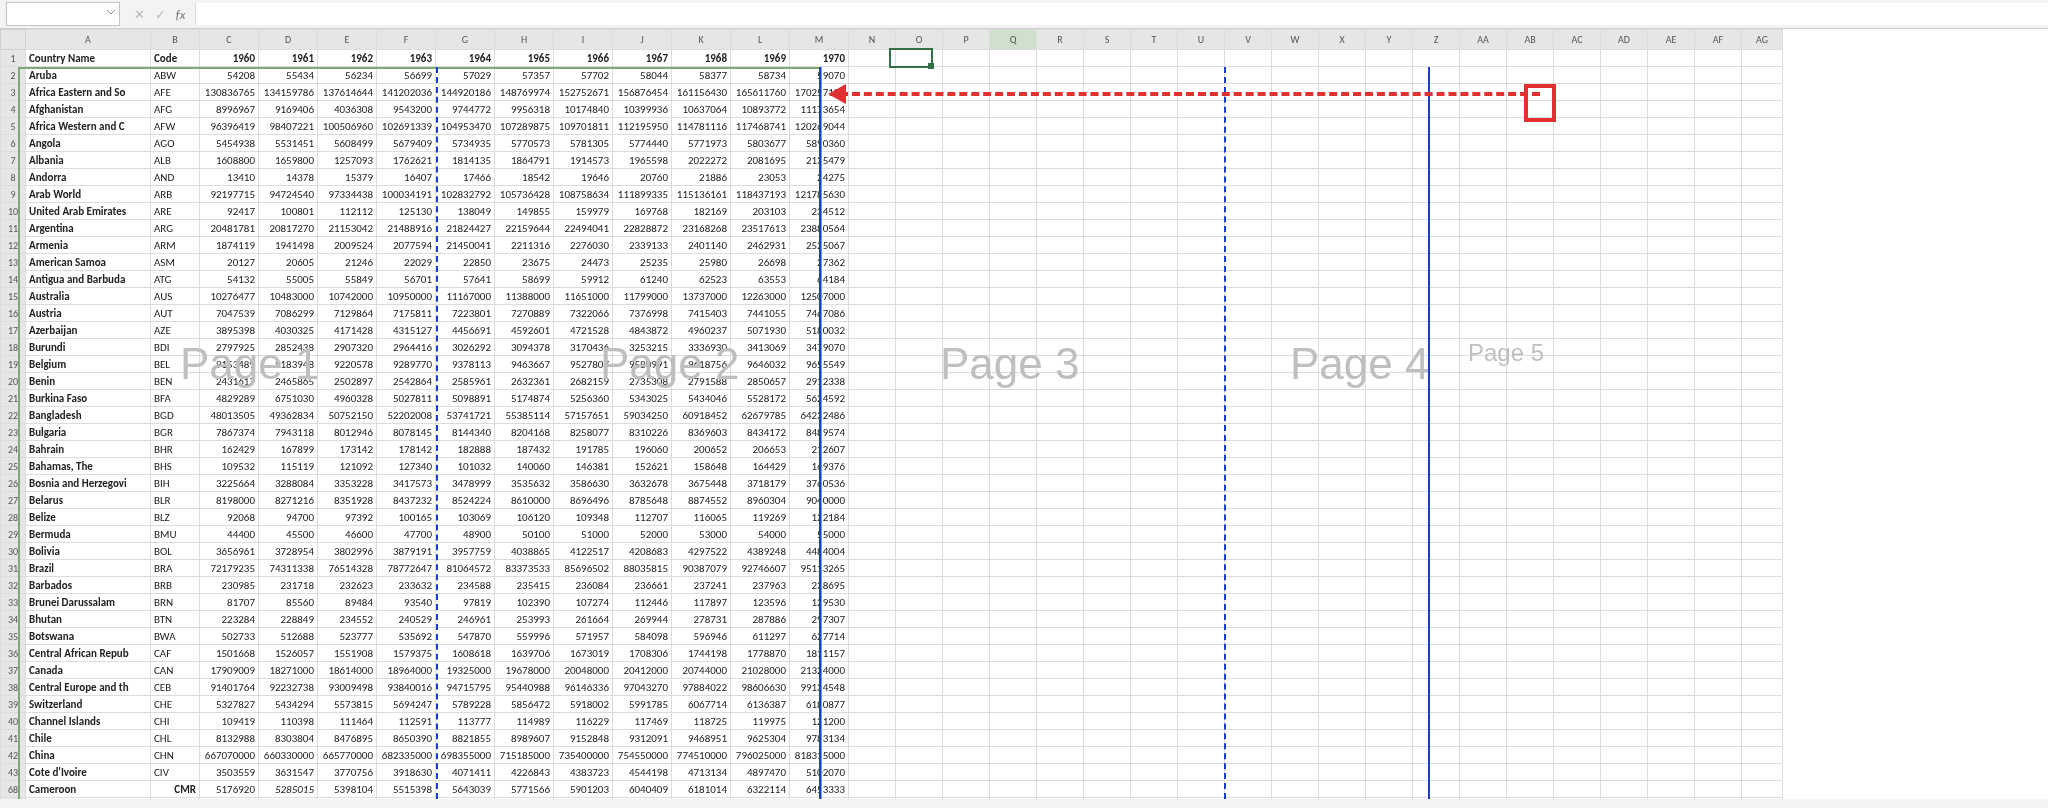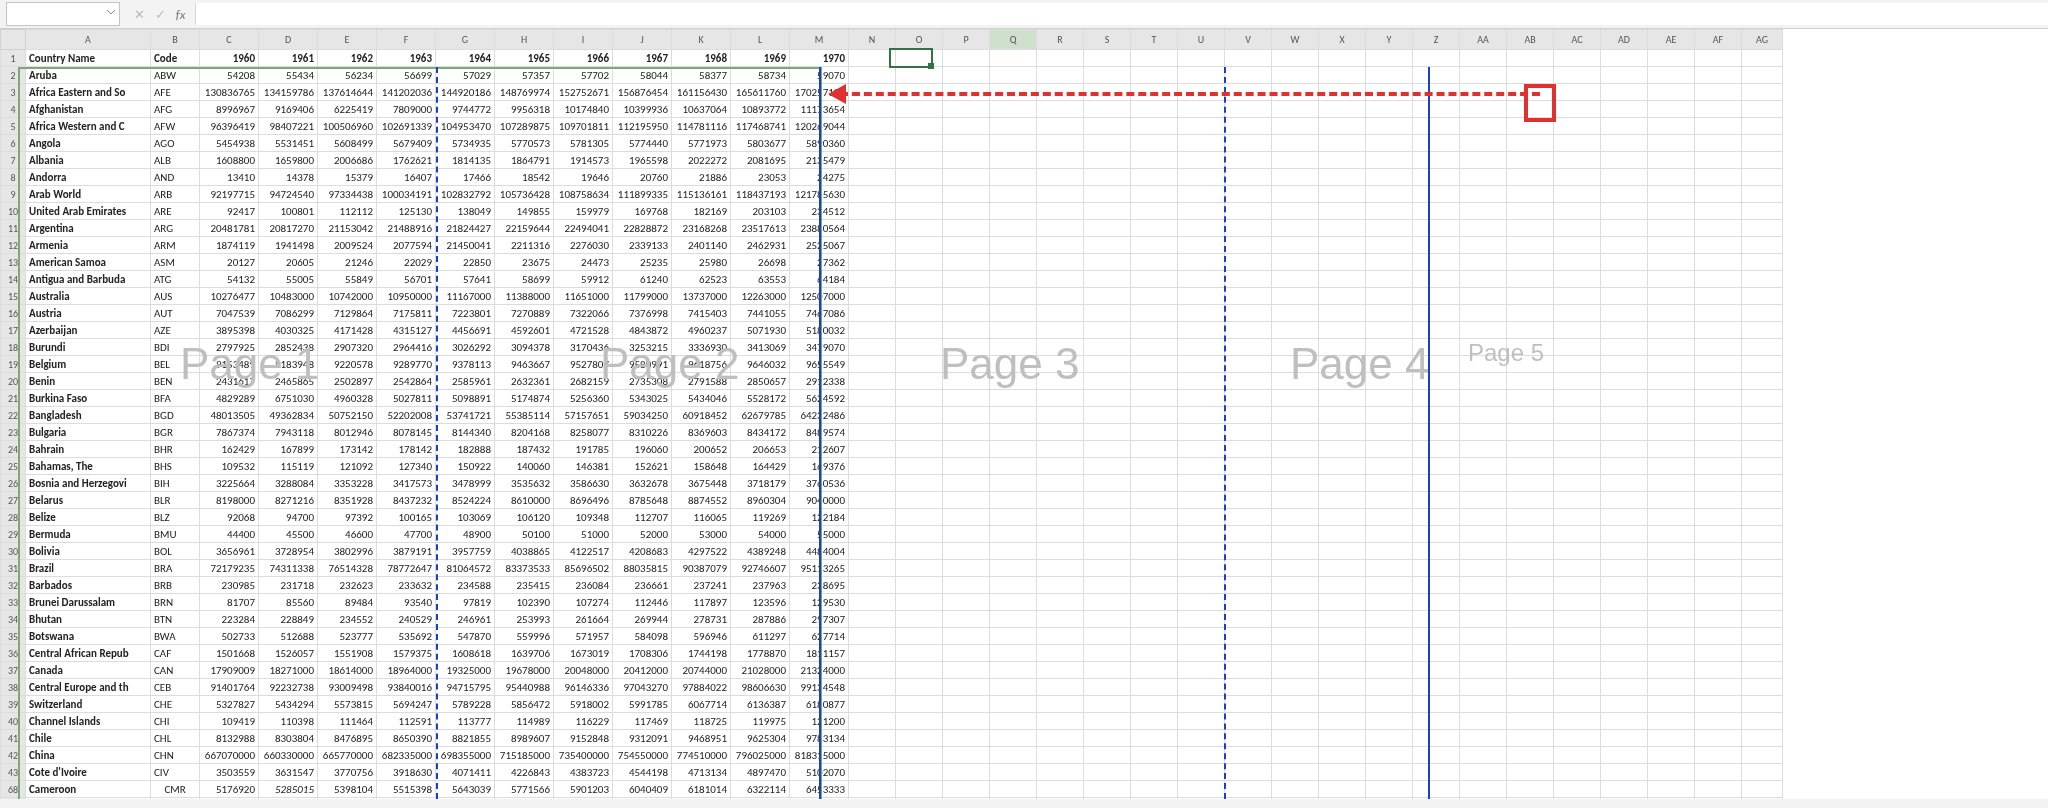--- a/index.html
+++ b/index.html
@@ -207,22 +207,22 @@
             <td style="width: 40px;"></td>
             <td style="width: 40px;"></td>
             <td style="width: 34px;"></td>
           </tr>
           <tr>
             <th class="rowh">4</th>
             <td class="bold" style="width: 118px;">Afghanistan</td>
             <td style="width: 42px; text-align: left;">AFG</td>
             <td class="num" style="width: 52px;">8996967</td>
             <td class="num" style="width: 52px;">9169406</td>
-            <td class="num" style="width: 52px;">6225419</td>
-            <td class="num" style="width: 52px;">7809000</td>
+            <td class="num" style="width: 52px;">4036308</td>
+            <td class="num" style="width: 52px;">9543200</td>
             <td class="num" style="width: 52px;">9744772</td>
             <td class="num" style="width: 52px;">9956318</td>
             <td class="num" style="width: 52px;">10174840</td>
             <td class="num" style="width: 52px;">10399936</td>
             <td class="num" style="width: 52px;">10637064</td>
             <td class="num" style="width: 52px;">10893772</td>
             <td class="num" style="width: 52px;">11173654</td>
             <td style="width: 40px;"></td>
             <td style="width: 40px;"></td>
             <td style="width: 40px;"></td>
@@ -315,21 +315,21 @@
             <td style="width: 40px;"></td>
             <td style="width: 40px;"></td>
             <td style="width: 34px;"></td>
           </tr>
           <tr>
             <th class="rowh">7</th>
             <td class="bold" style="width: 118px;">Albania</td>
             <td style="width: 42px; text-align: left;">ALB</td>
             <td class="num" style="width: 52px;">1608800</td>
             <td class="num" style="width: 52px;">1659800</td>
-            <td class="num" style="width: 52px;">2006686</td>
+            <td class="num" style="width: 52px;">1257093</td>
             <td class="num" style="width: 52px;">1762621</td>
             <td class="num" style="width: 52px;">1814135</td>
             <td class="num" style="width: 52px;">1864791</td>
             <td class="num" style="width: 52px;">1914573</td>
             <td class="num" style="width: 52px;">1965598</td>
             <td class="num" style="width: 52px;">2022272</td>
             <td class="num" style="width: 52px;">2081695</td>
             <td class="num" style="width: 52px;">2135479</td>
             <td style="width: 40px;"></td>
             <td style="width: 40px;"></td>
@@ -965,21 +965,21 @@
             <td style="width: 34px;"></td>
           </tr>
           <tr>
             <th class="rowh">25</th>
             <td class="bold" style="width: 118px;">Bahamas, The</td>
             <td style="width: 42px; text-align: left;">BHS</td>
             <td class="num" style="width: 52px;">109532</td>
             <td class="num" style="width: 52px;">115119</td>
             <td class="num" style="width: 52px;">121092</td>
             <td class="num" style="width: 52px;">127340</td>
-            <td class="num" style="width: 52px;">150922</td>
+            <td class="num" style="width: 52px;">101032</td>
             <td class="num" style="width: 52px;">140060</td>
             <td class="num" style="width: 52px;">146381</td>
             <td class="num" style="width: 52px;">152621</td>
             <td class="num" style="width: 52px;">158648</td>
             <td class="num" style="width: 52px;">164429</td>
             <td class="num" style="width: 52px;">169376</td>
             <td style="width: 40px;"></td>
             <td style="width: 40px;"></td>
             <td style="width: 40px;"></td>
             <td style="width: 40px;"></td>
@@ -1644,21 +1644,21 @@
             <td style="width: 40px;"></td>
             <td style="width: 40px;"></td>
             <td style="width: 40px;"></td>
             <td style="width: 40px;"></td>
             <td style="width: 40px;"></td>
             <td style="width: 34px;"></td>
           </tr>
           <tr>
             <th class="rowh">68</th>
             <td class="bold" style="width: 118px;">Cameroon</td>
-            <td style="width: 42px; text-align: center;">CMR</td>
+            <td style="width: 42px; text-align: right; font-weight: bold;">CMR</td>
             <td class="num" style="width: 52px;">5176920</td>
             <td class="num" style="width: 52px; font-style: italic;">5285015</td>
             <td class="num" style="width: 52px;">5398104</td>
             <td class="num" style="width: 52px;">5515398</td>
             <td class="num" style="width: 52px;">5643039</td>
             <td class="num" style="width: 52px;">5771566</td>
             <td class="num" style="width: 52px;">5901203</td>
             <td class="num" style="width: 52px;">6040409</td>
             <td class="num" style="width: 52px;">6181014</td>
             <td class="num" style="width: 52px;">6322114</td>

